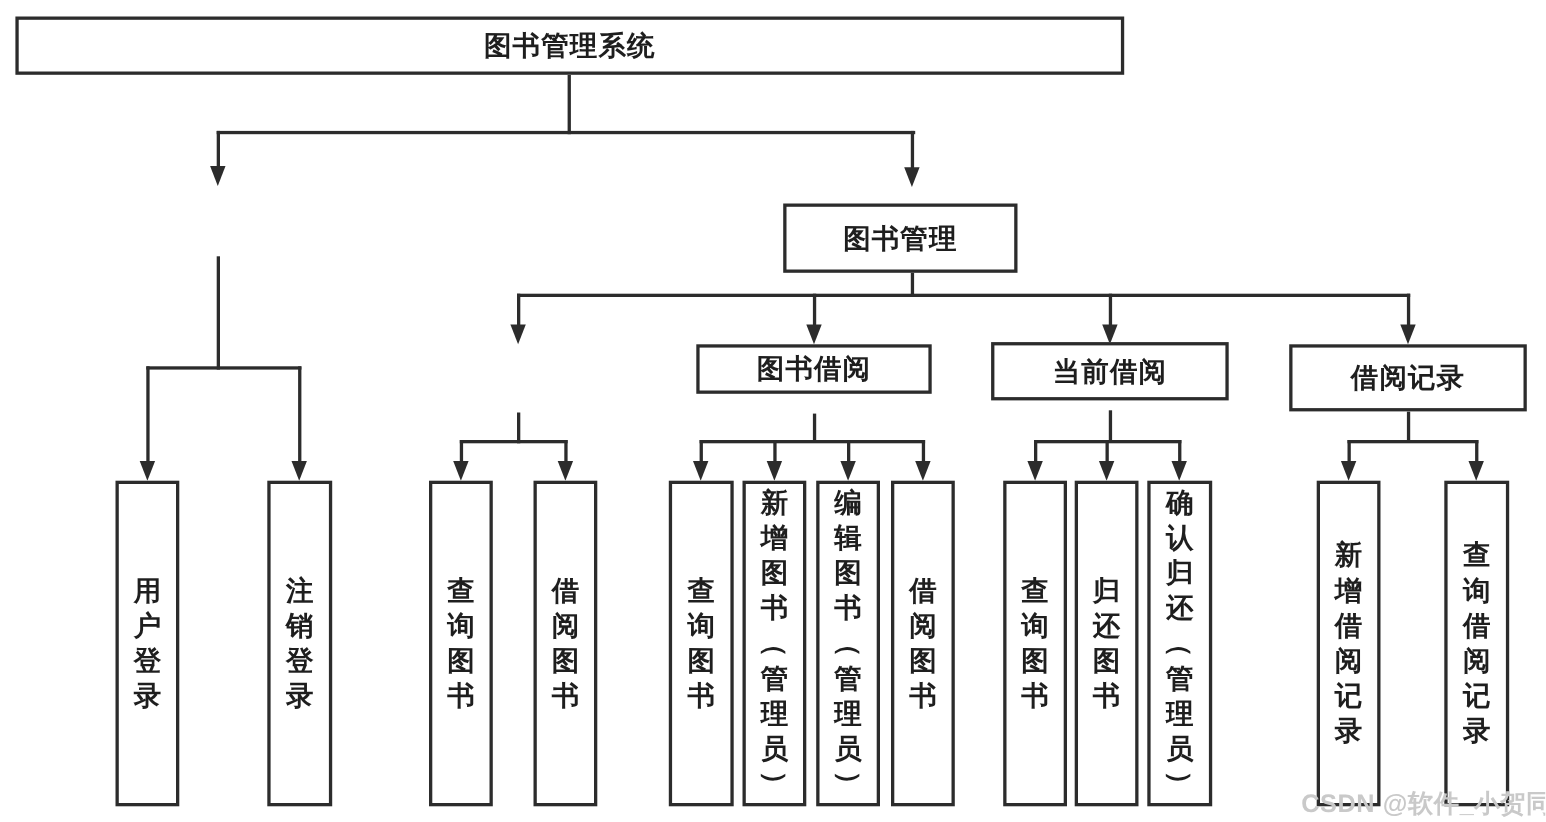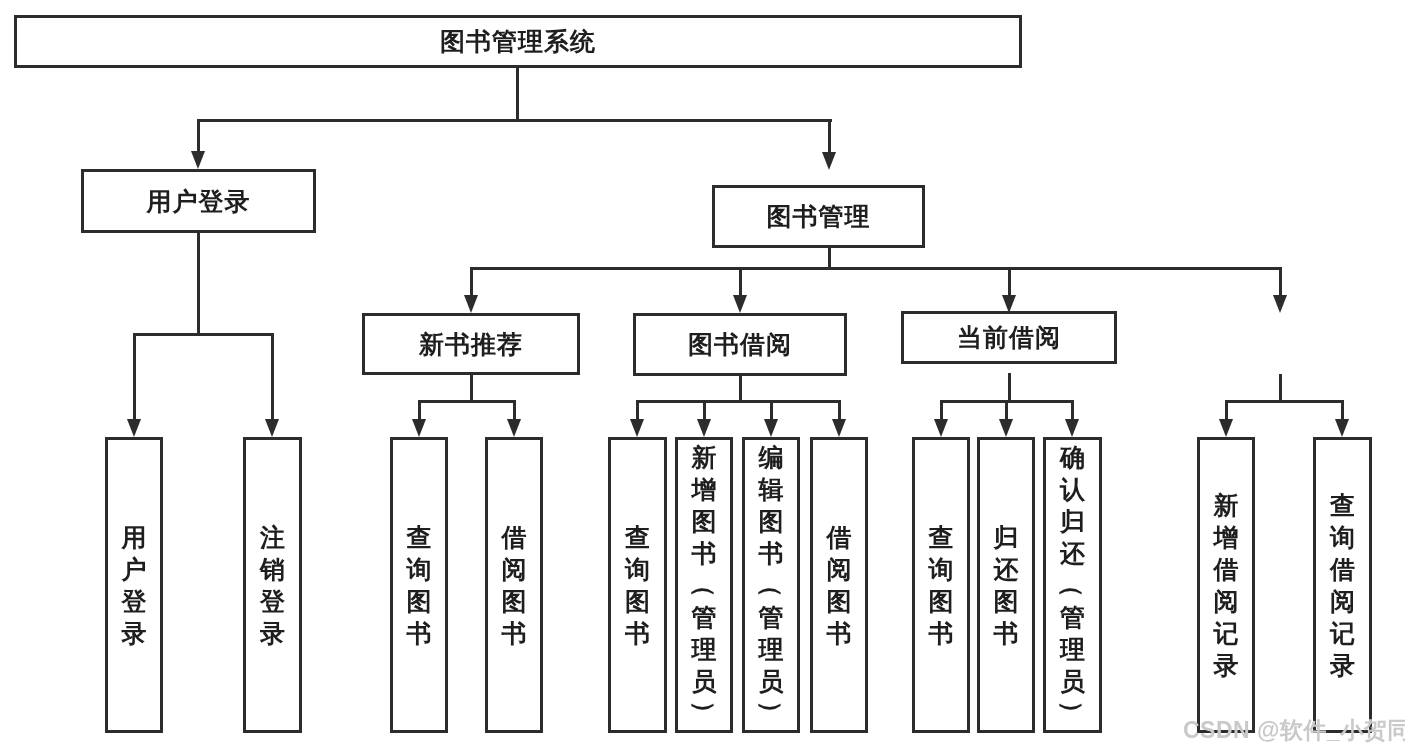--- a/index.html
+++ b/index.html
@@ -36,44 +36,43 @@
 
   <div class="box rootbox" style="left:14px;top:15px;width:1008px;height:53px;">图书管理系统</div>
 
   <div class="vline" style="left:516px;top:68px;height:54px;"></div>
   <div class="hline" style="left:197px;top:119px;width:635px;"></div>
   <div class="vline" style="left:197px;top:119px;height:34px;"></div>
   <div class="arrow" style="left:191px;top:151px;"></div>
   <div class="vline" style="left:828px;top:119px;height:35px;"></div>
   <div class="arrow" style="left:822px;top:152px;"></div>
 
-  <div class="box" style="left:81px;top:169px;width:235px;height:64px;">用户登录</div>
   <div class="box" style="left:712px;top:185px;width:213px;height:63px;">图书管理</div>
 
   <div class="vline" style="left:197px;top:233px;height:103px;"></div>
   <div class="hline" style="left:133px;top:333px;width:141px;"></div>
   <div class="vline" style="left:133px;top:333px;height:88px;"></div>
   <div class="arrow" style="left:127px;top:419px;"></div>
   <div class="vline" style="left:271px;top:333px;height:88px;"></div>
   <div class="arrow" style="left:265px;top:419px;"></div>
 
   <div class="vline" style="left:828px;top:233px;height:37px;"></div>
   <div class="hline" style="left:470px;top:267px;width:812px;"></div>
   <div class="vline" style="left:470px;top:267px;height:30px;"></div>
   <div class="arrow" style="left:464px;top:295px;"></div>
   <div class="vline" style="left:739px;top:267px;height:30px;"></div>
   <div class="arrow" style="left:733px;top:295px;"></div>
   <div class="vline" style="left:1008px;top:267px;height:30px;"></div>
   <div class="arrow" style="left:1002px;top:295px;"></div>
   <div class="vline" style="left:1279px;top:267px;height:30px;"></div>
   <div class="arrow" style="left:1273px;top:295px;"></div>
 
-  <div class="box" style="left:362px;top:313px;width:218px;height:62px;">新书推荐</div>
-  <div class="box" style="left:633px;top:313px;width:214px;height:63px;">图书借阅</div>
+  <div class="box" style="left:633px;top:313px;width:214px;height:45px;">图书借阅</div>
   <div class="box" style="left:901px;top:311px;width:216px;height:53px;">当前借阅</div>
+  <div class="box" style="left:1172px;top:313px;width:216px;height:61px;">借阅记录</div>
 
   <div class="vline" style="left:470px;top:375px;height:28px;"></div>
   <div class="hline" style="left:418px;top:400px;width:98px;"></div>
   <div class="vline" style="left:418px;top:400px;height:21px;"></div>
   <div class="arrow" style="left:412px;top:419px;"></div>
   <div class="vline" style="left:513px;top:400px;height:21px;"></div>
   <div class="arrow" style="left:507px;top:419px;"></div>
 
   <div class="vline" style="left:739px;top:376px;height:26px;"></div>
   <div class="hline" style="left:636px;top:400px;width:205px;"></div>

